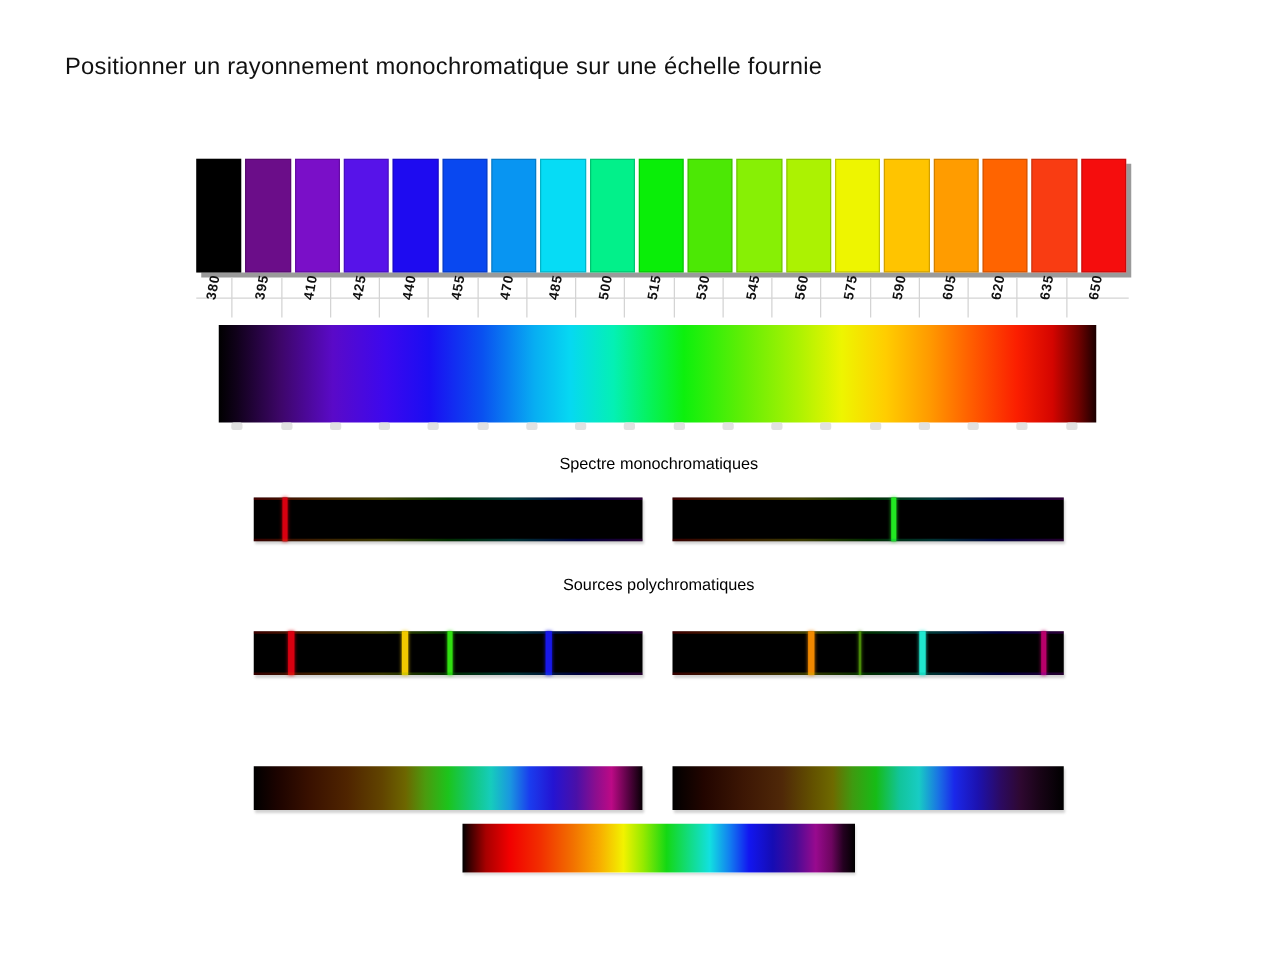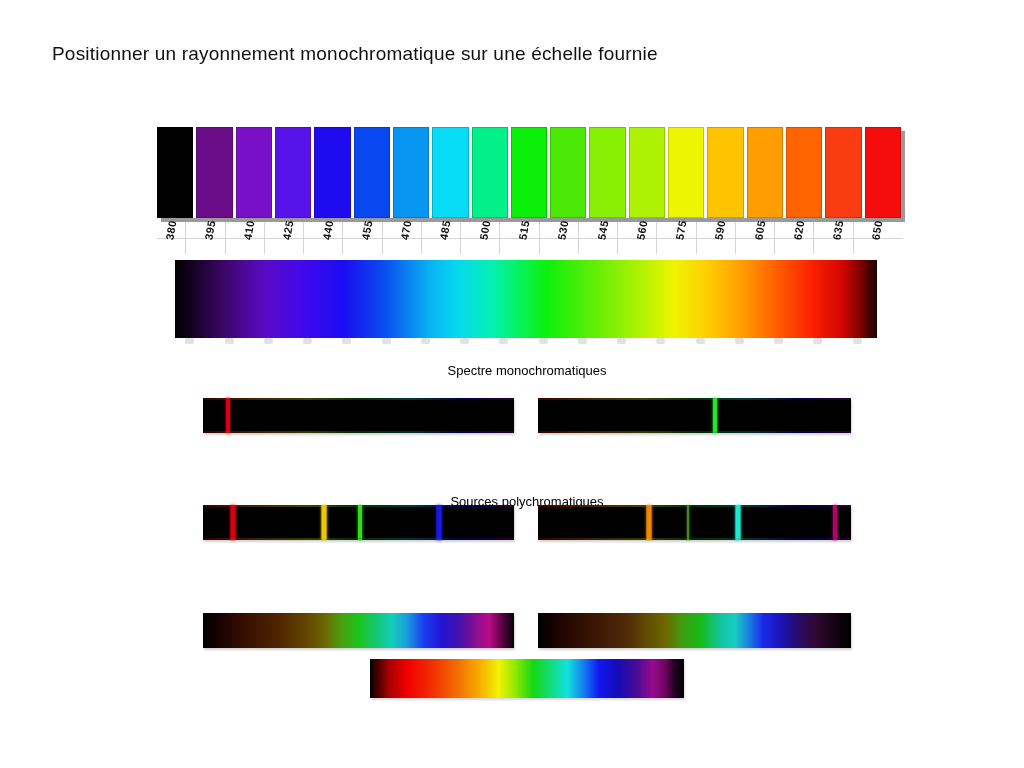--- a/index.html
+++ b/index.html
@@ -144,21 +144,21 @@
     </div>
 
   <div class="heading" style="top:363px">Spectre monochromatiques</div>
   <div class="blackbar bar-left" style="top:398px">
       <span class="spectral-line" style="left: 8%; width: 4px; background: rgb(216, 0, 16); box-shadow: rgb(216, 0, 16) 0px 0px 3px;"></span>
     </div>
   <div class="blackbar bar-right" style="top:398px">
       <span class="spectral-line" style="left: 56.5%; width: 4px; background: rgb(34, 232, 34); box-shadow: rgb(34, 232, 34) 0px 0px 3px;"></span>
     </div>
 
-  <div class="heading" style="top:494px">Sources polychromatiques</div>
+  <div class="heading" style="top:460px">Sources polychromatiques</div>
   <div class="blackbar bar-left" style="top:505px">
       <span class="spectral-line" style="left: 9.6%; width: 5px; background: rgb(216, 0, 16); box-shadow: rgb(216, 0, 16) 0px 0px 3px;"></span>
       <span class="spectral-line" style="left: 39%; width: 5px; background: rgb(240, 200, 0); box-shadow: rgb(240, 200, 0) 0px 0px 3px;"></span>
       <span class="spectral-line" style="left: 50.5%; width: 4px; background: rgb(48, 224, 16); box-shadow: rgb(48, 224, 16) 0px 0px 3px;"></span>
       <span class="spectral-line" style="left: 76%; width: 5px; background: rgb(24, 24, 232); box-shadow: rgb(24, 24, 232) 0px 0px 3px;"></span>
     </div>
   <div class="blackbar bar-right" style="top:505px">
       <span class="spectral-line" style="left: 35.5%; width: 5px; background: rgb(240, 136, 0); box-shadow: rgb(240, 136, 0) 0px 0px 3px;"></span>
       <span class="spectral-line" style="left: 48%; width: 2px; background: rgb(74, 138, 8); box-shadow: rgb(74, 138, 8) 0px 0px 3px;"></span>
       <span class="spectral-line" style="left: 64%; width: 5px; background: rgb(32, 232, 208); box-shadow: rgb(32, 232, 208) 0px 0px 3px;"></span>

